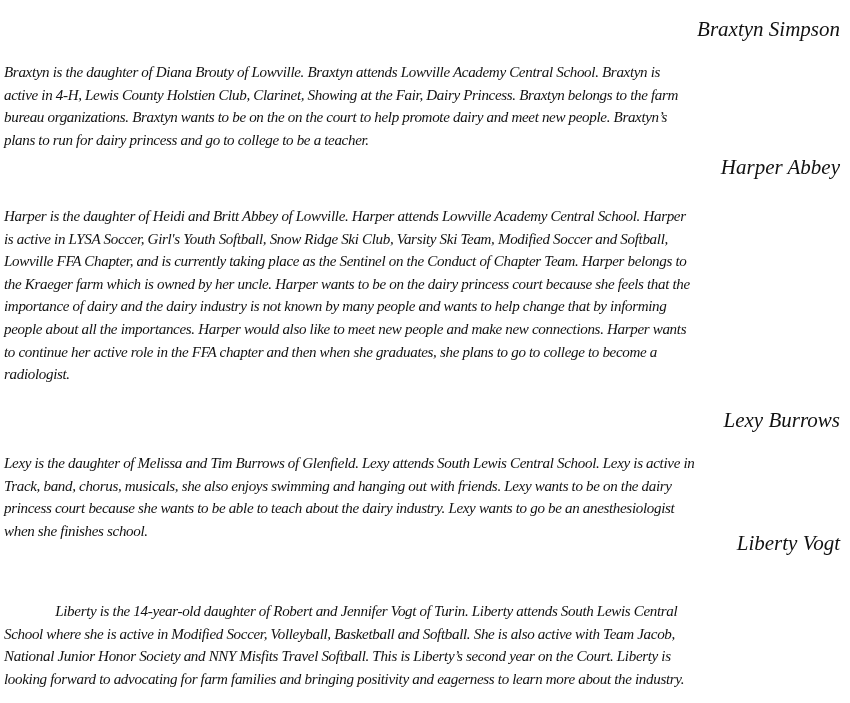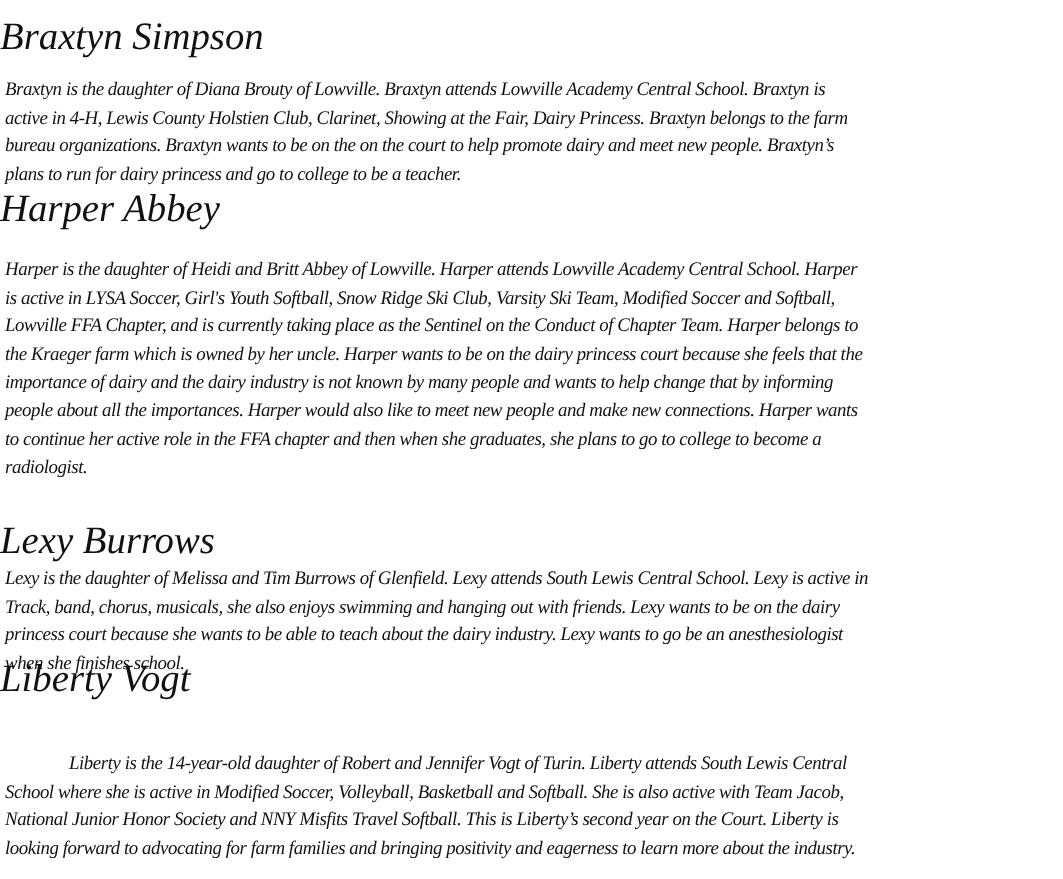--- a/index.html
+++ b/index.html
@@ -1,20 +1,20 @@
 <!DOCTYPE html>
 <html><head>
 <meta charset="utf-8">
 <style>
   html, body { margin: 0; padding: 0; background: #ffffff; }
   body { width: 850px; height: 703px; overflow: hidden; position: relative;
          font-family: "Liberation Serif", "DejaVu Serif", serif; color: #111; }
   .section { position: absolute; left: 0; width: 850px; }
-  .heading { position: absolute; left: 0; width: 840px; text-align: left;
-             font-style: italic; font-size: 31px; line-height: 30px; color: #111; margin: 0; font-weight: normal; }
+  .heading { position: absolute; left: 0; width: 840px; text-align: right;
+             font-style: italic; font-size: 21px; line-height: 30px; color: #111; margin: 0; font-weight: normal; }
   .body { position: absolute; left: 4px; width: 835px; font-style: italic;
           font-size: 15.3px; line-height: 22.6px; margin: 0; letter-spacing: -0.35px;
           transform: scaleX(0.985); transform-origin: left top; }
   .line { display: block; white-space: nowrap; }
   .indent { padding-left: 52px; }
 </style>
 </head>
 <body>
 
 <div class="section">
@@ -35,21 +35,21 @@
     <span class="line">Lowville FFA Chapter, and is currently taking place as the Sentinel on the Conduct of Chapter Team. Harper belongs to</span>
     <span class="line">the Kraeger farm which is owned by her uncle. Harper wants to be on the dairy princess court because she feels that the</span>
     <span class="line">importance of dairy and the dairy industry is not known by many people and wants to help change that by informing</span>
     <span class="line">people about all the importances. Harper would also like to meet new people and make new connections. Harper wants</span>
     <span class="line">to continue her active role in the FFA chapter and then when she graduates, she plans to go to college to become a</span>
     <span class="line">radiologist.</span>
   </div>
 </div>
 
 <div class="section">
-  <h2 class="heading" style="top:417px;font-family:Liberation Serif, serif;">Lexy Burrows</h2>
+  <h2 class="heading" style="top:405px;font-family:Liberation Serif, serif;">Lexy Burrows</h2>
   <div class="body" style="top:452px;">
     <span class="line">Lexy is the daughter of Melissa and Tim Burrows of Glenfield. Lexy attends South Lewis Central School. Lexy is active in</span>
     <span class="line">Track, band, chorus, musicals, she also enjoys swimming and hanging out with friends. Lexy wants to be on the dairy</span>
     <span class="line">princess court because she wants to be able to teach about the dairy industry. Lexy wants to go be an anesthesiologist</span>
     <span class="line">when she finishes school.</span>
   </div>
 </div>
 
 <div class="section">
   <h2 class="heading" style="top:528px;">Liberty Vogt</h2>

